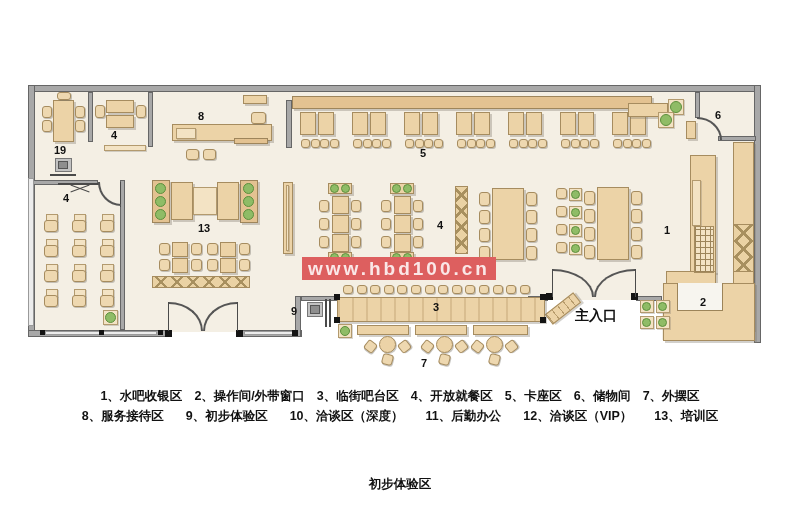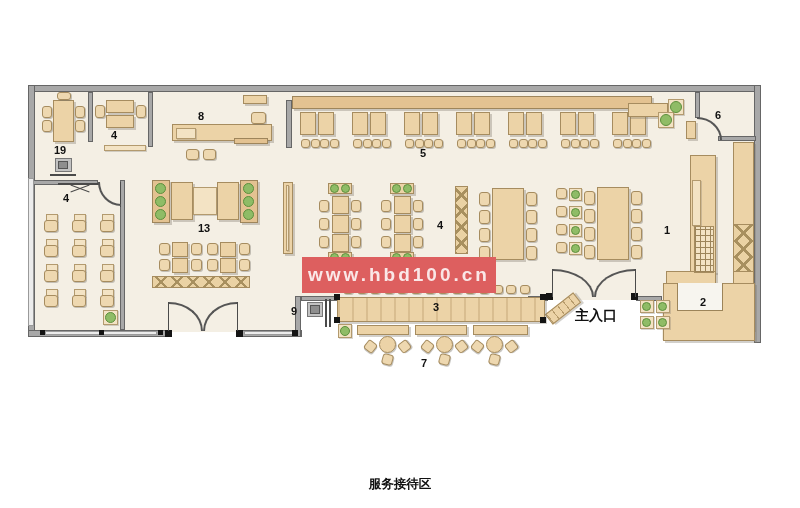--- a/index.html
+++ b/index.html
@@ -31,21 +31,21 @@
   .stripeV{background-image:repeating-linear-gradient(90deg,rgba(140,110,60,.55) 0 1px,transparent 1px 7px);}
   .arcTR{border-top:2px solid #555;border-right:2px solid #555;border-top-right-radius:100% 100%;z-index:6;}
   .arcTL{border-top:2px solid #555;border-left:2px solid #555;border-top-left-radius:100% 100%;z-index:6;}
   .arcBL{border-left:2px solid #555;border-bottom:2px solid #555;border-bottom-left-radius:100% 100%;z-index:6;}
   .notch{background:#f7f5ef;border:1px solid #9c8459;border-top:none;z-index:5;}
   .marker{position:absolute;font:bold 11px "Liberation Sans",sans-serif;color:#111;z-index:45;}
   .wm-brand{position:absolute;left:296px;top:219px;z-index:40;font-weight:bold;font-size:37px;
     letter-spacing:0px;color:rgba(242,242,242,.55);white-space:nowrap;
     text-shadow:1px 1px 0 rgba(110,110,110,.5),-1px -1px 0 rgba(110,110,110,.5),
                 1px -1px 0 rgba(110,110,110,.5),-1px 1px 0 rgba(110,110,110,.5);}
-  .wm-band{position:absolute;left:302px;top:257px;width:194px;height:36px;z-index:41;
+  .wm-band{position:absolute;left:302px;top:257px;width:194px;height:23px;z-index:41;
     display:flex;align-items:center;justify-content:center;}
   .wm-url{font-size:19px;letter-spacing:3px;color:rgba(255,255,255,.85);font-weight:bold;white-space:nowrap;}
   .entrance{position:absolute;left:575px;top:307px;z-index:45;font-weight:bold;font-size:14px;color:#111;white-space:nowrap;}
   .legend{position:absolute;left:0;right:0;top:386px;text-align:center;color:#111;z-index:45;}
   .legend-line{height:20px;line-height:20px;font-weight:bold;font-size:12.5px;white-space:nowrap;}
   .lg-item{margin:0 6px;}
   .lg2{margin:0 11px;}
   .caption{position:absolute;left:0;right:0;top:476px;text-align:center;font-weight:bold;
     font-size:12.5px;color:#111;z-index:45;}
 </style>
@@ -353,16 +353,18 @@
       <span class="marker" style="left: 63px; top: 192px;">4</span>
     </div>
 
   <div class="wm-band" style="background: rgb(221, 95, 95);">
     <span class="wm-url">www.hbd100.cn</span>
   </div>
 
   <div class="entrance">主入口</div>
 
   <div class="legend">
+    <div class="legend-line" id="legend-line-1"><span class="lg-item lg1">1、水吧收银区</span><span class="lg-item lg1">2、操作间/外带窗口</span><span class="lg-item lg1">3、临街吧台区</span><span class="lg-item lg1">4、开放就餐区</span><span class="lg-item lg1">5、卡座区</span><span class="lg-item lg1">6、储物间</span><span class="lg-item lg1">7、外摆区</span></div>
+    <div class="legend-line" id="legend-line-2"><span class="lg-item lg2">8、服务接待区</span><span class="lg-item lg2">9、初步体验区</span><span class="lg-item lg2">10、洽谈区（深度）</span><span class="lg-item lg2">11、后勤办公</span><span class="lg-item lg2">12、洽谈区（VIP）</span><span class="lg-item lg2">13、培训区</span></div>
   </div>
 
-  <div class="caption">服务接待区</div>
+  <div class="caption">初步体验区</div>
 </div>
 
 </body></html>

